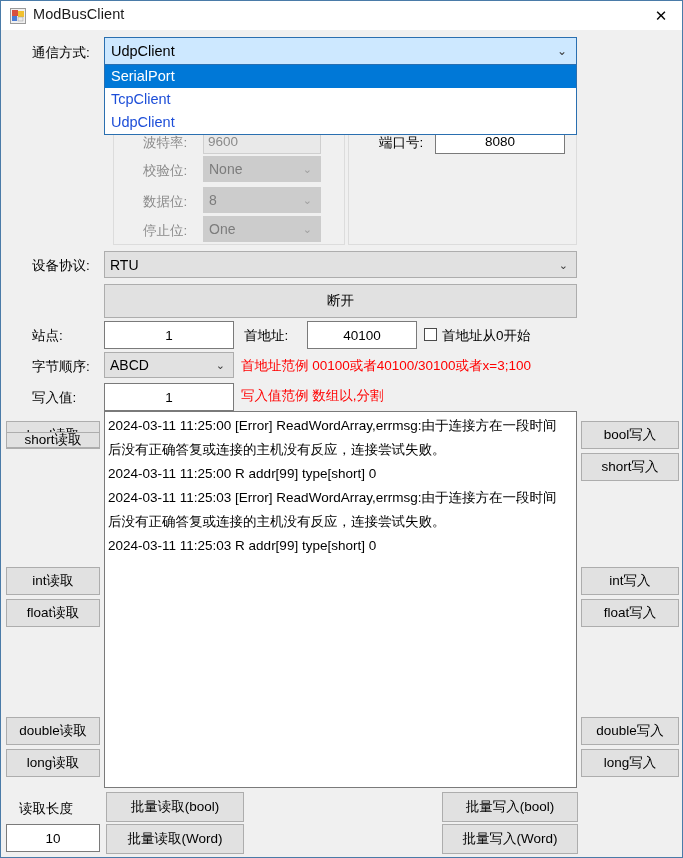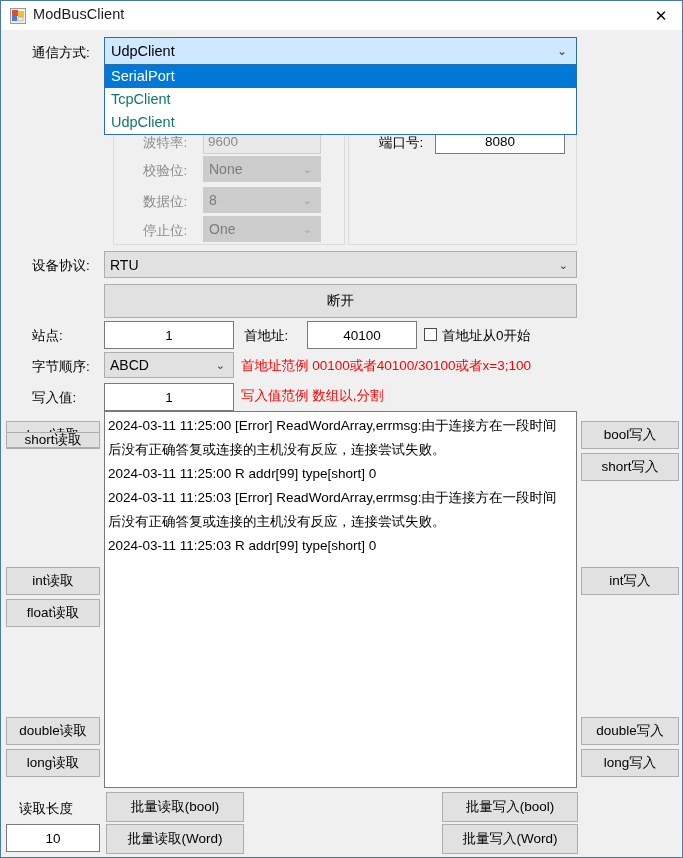--- a/index.html
+++ b/index.html
@@ -152,21 +152,21 @@
     border: 1px solid #2a6fb0;
     border-top: none;
     box-sizing: border-box;
     z-index: 41;
   }
   .cmb-item {
     height: 23px;
     line-height: 23px;
     padding-left: 6px;
     font-size: 14.5px;
-    color: #0f766e;
+    color: #1d4ed8;
     cursor: default;
   }
   .cmb-item.sel {
     background: #0078d7;
     color: #ffffff;
   }
 
   
   .logbox {
     position: absolute;
@@ -296,20 +296,21 @@
   <div class="btn" style="left:5px; top:420px; width:94px; height:28px;">bool读取</div>
   <div class="btn" style="left:5px; top:431px; width:94px; height:16px;">short读取</div>
   <div class="btn" style="left:5px; top:566px; width:94px; height:28px;">int读取</div>
   <div class="btn" style="left:5px; top:598px; width:94px; height:28px;">float读取</div>
   <div class="btn" style="left:5px; top:748px; width:94px; height:28px;">long读取</div>
   <div class="btn" style="left:5px; top:716px; width:94px; height:28px;">double读取</div>
 
   <div class="btn" style="left:580px; top:420px; width:98px; height:28px;">bool写入</div>
   <div class="btn" style="left:580px; top:452px; width:98px; height:28px;">short写入</div>
   <div class="btn" style="left:580px; top:566px; width:98px; height:28px;">int写入</div>
+  <div class="btn" style="left:580px; top:598px; width:98px; height:28px;">float写入</div>
   <div class="btn" style="left:580px; top:716px; width:98px; height:28px;">double写入</div>
   <div class="btn" style="left:580px; top:748px; width:98px; height:28px;">long写入</div>
 
   <div class="lbl" style="left:18px; top:799px;">读取长度</div>
   <div class="tb" style="left:5px; top:823px; width:94px; height:28px;">10</div>
 
   <div class="btn" style="left:105px; top:791px; width:138px; height:30px;">批量读取(bool)</div>
   <div class="btn" style="left:105px; top:823px; width:138px; height:30px;">批量读取(Word)</div>
 
 

